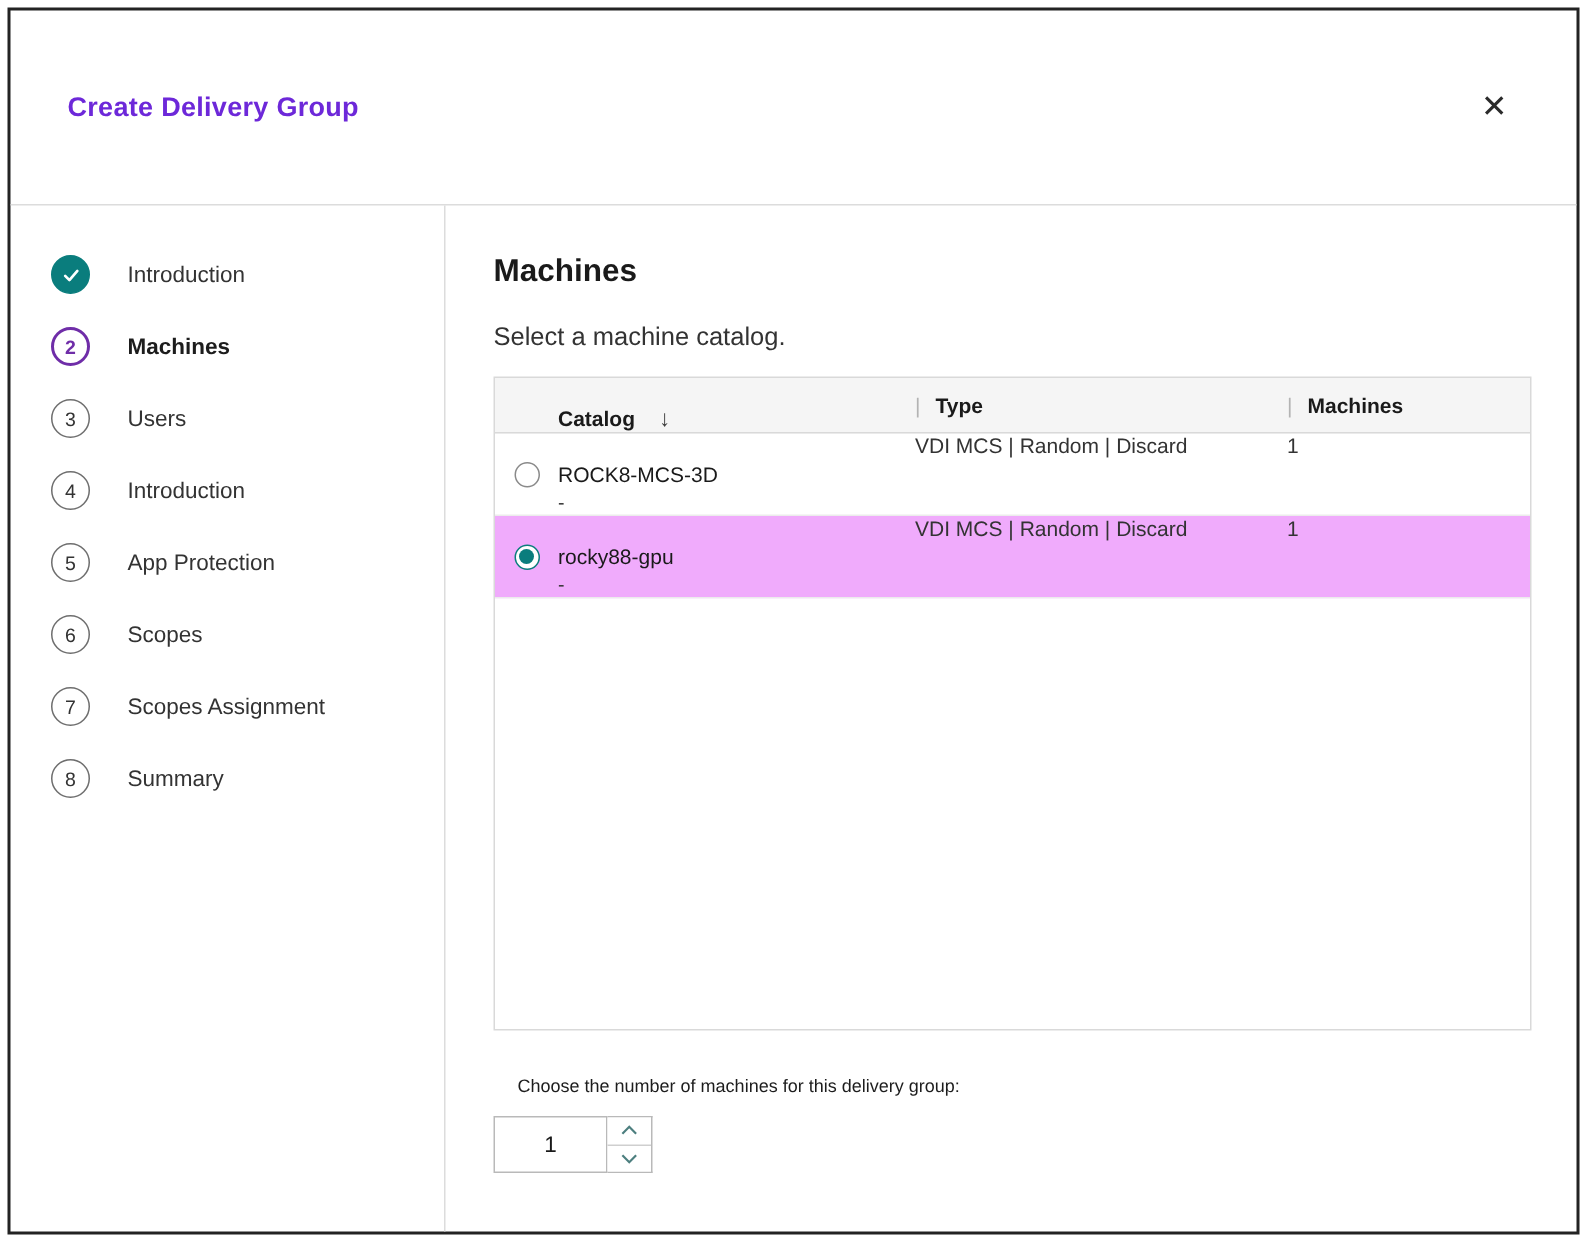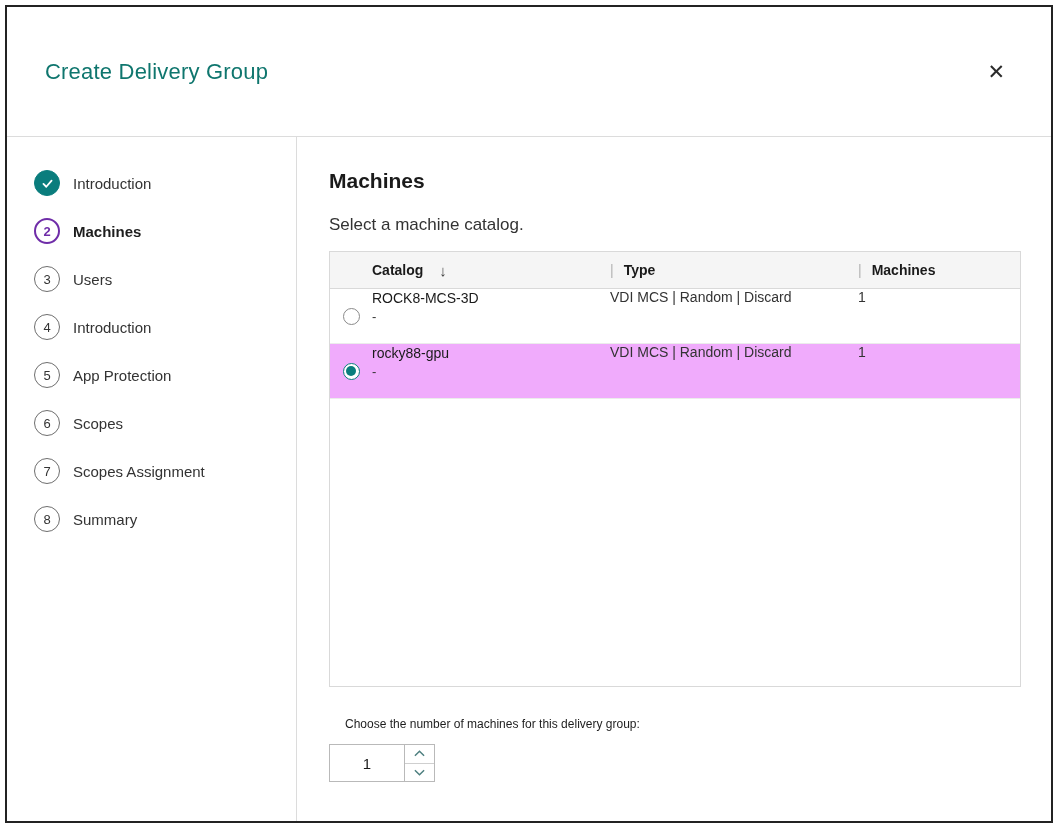--- a/index.html
+++ b/index.html
@@ -17,38 +17,38 @@
   }
 
   
   .dlg-header {
     flex: 0 0 130px;
     display: flex; align-items: center; justify-content: space-between;
     padding: 0 42px 0 38px;
     border-bottom: 1px solid #dcdcdc;
   }
   .dlg-title {
-    font-size: 22px; font-weight: 400; color: #0f766e; letter-spacing: .2px;
+    font-size: 18px; font-weight: 700; color: #6d28d9; letter-spacing: .2px;
   }
   .close-btn {
     background: none; border: none; cursor: pointer;
     font-size: 21px; color: #2b2b2b; line-height: 1; padding: 4px;
   }
 
   
   .dlg-body { flex: 1; min-height: 0; display: flex; }
 
   
   .steps {
     flex: 0 0 290px;
     border-right: 1px solid #dcdcdc;
     padding-top: 22px;
   }
   .step {
-    display: flex; align-items: center; gap: 13px;
+    display: flex; align-items: center; gap: 25px;
     padding: 11px 10px 11px 27px;
     cursor: pointer;
   }
   .step-circle {
     width: 26px; height: 26px; border-radius: 50%;
     flex: 0 0 26px;
     display: flex; align-items: center; justify-content: center;
     font-size: 13px; color: #333;
     border: 1.5px solid #6e6e6e; background: #fff;
   }
@@ -72,21 +72,21 @@
     background: #fff;
   }
   .t-header {
     display: flex; align-items: center;
     flex: 0 0 37px;
     background: #f5f5f5;
     border-bottom: 1px solid #d9d9d9;
     font-size: 14px; font-weight: 700; color: #1a1a1a;
   }
   .col-radio { flex: 0 0 42px; display: flex; align-items: center; justify-content: center; }
-  .col-catalog { flex: 0 0 238px; }
+  .col-catalog { flex: 0 0 238px; margin-top: 18px; }
   .col-type { flex: 0 0 248px; }
   .col-machines { flex: 1; }
   .hcell { display: flex; align-items: center; gap: 10px; }
   .pipe { color: #b3b3b3; font-weight: 400; }
   .sort-arrow { font-weight: 400; color: #3f3f3f; font-size: 15px; margin-left: 6px; }
 
   .t-row {
     display: flex; 
     flex: 0 0 55px;
     border-bottom: 1px solid #ececec;

